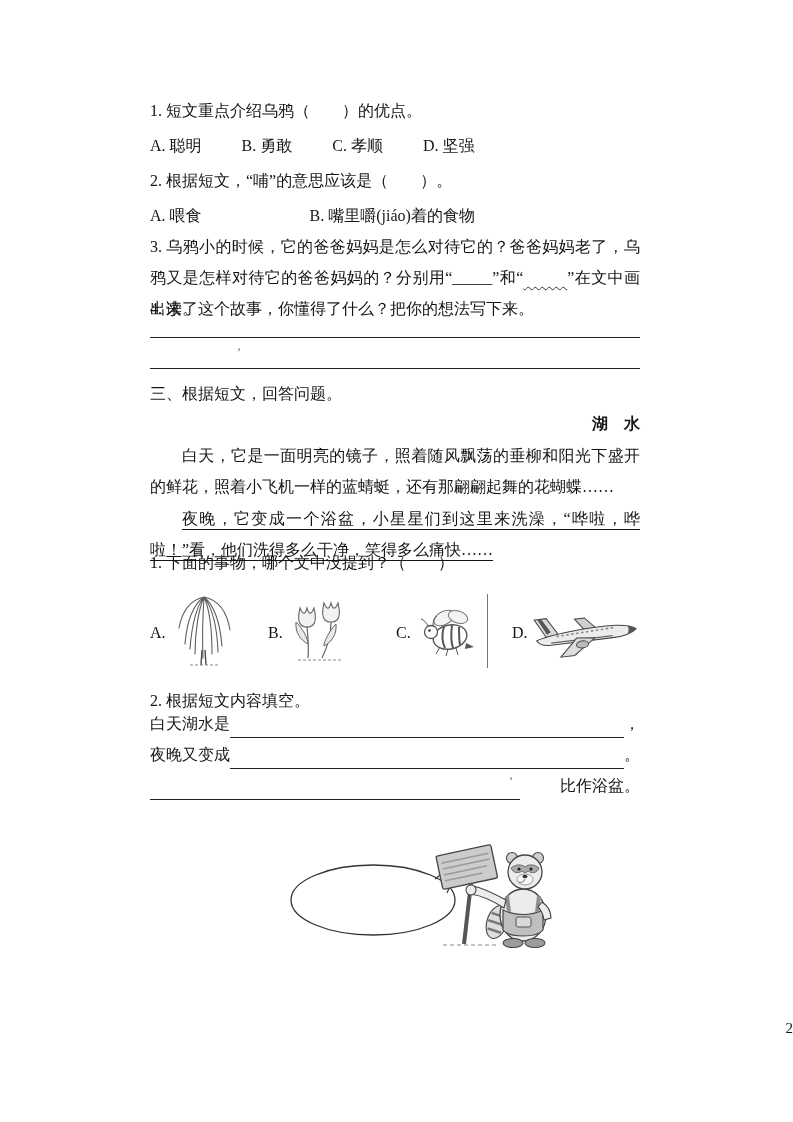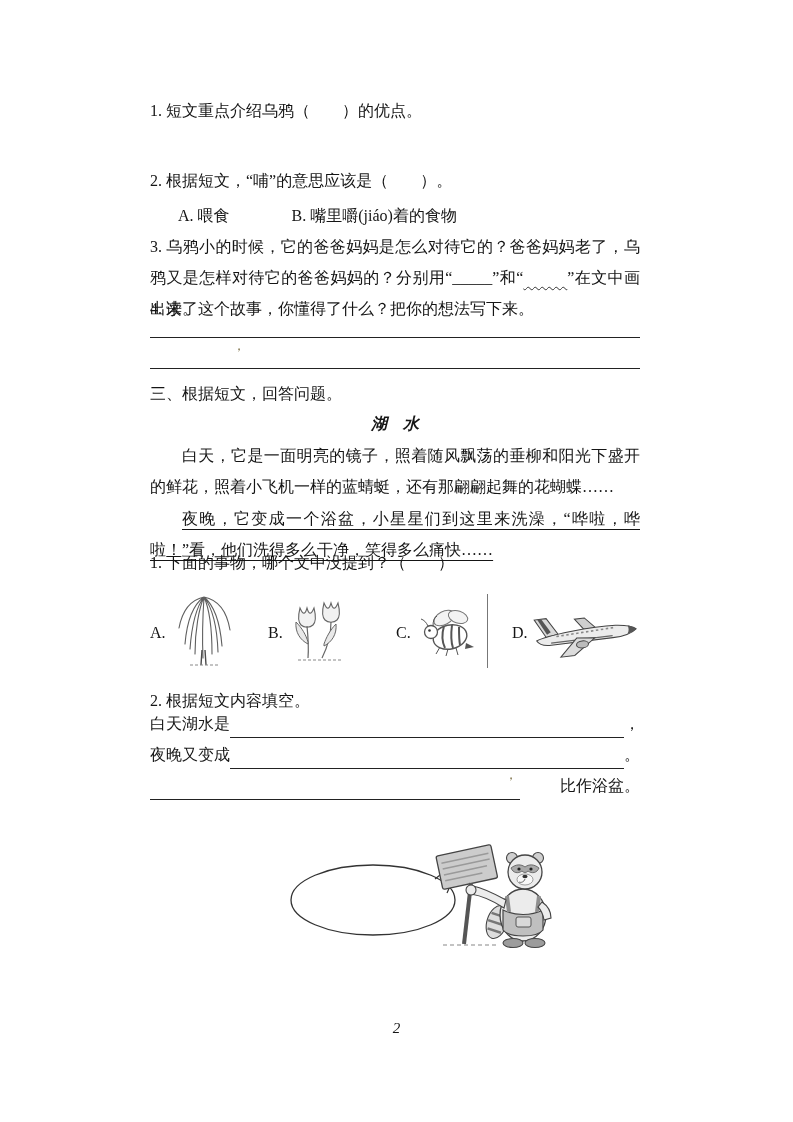--- a/index.html
+++ b/index.html
@@ -23,40 +23,46 @@
   .opt-row { display:flex; }
   .rule { border-bottom:1px solid #222; }
   .wavy {
     text-decoration:underline wavy #333;
     text-decoration-thickness:1px;
     text-underline-offset:3px;
     white-space:pre;
     text-decoration-skip-ink:none;
   }
   .bold { font-weight:bold; }
-  .center { text-align:center;font-style:italic; }
+  .center { text-align:right; }
   .fill-row { display:flex; align-items:flex-start; }
   .fill-label { line-height:28px; white-space:nowrap; }
   .fill-blank { border-bottom:1px solid #222; height:100%; }
   .grow { flex:1; }
   .mark { font-size:12px; color:#6b5d2e; line-height:12px; }
   .divider { border-left:1px solid #777; }
   .pagenum { font-size:15px; }
 </style>
 </head>
 <body>
 
 <div class="sheet">
 
   <div class="abs line" style="left:150px; top:96px; width:490px;">1. 短文重点介绍乌鸦（　　）的优点。</div>
 
+  <div class="abs opt-row" style="left:150px; top:131px; width:490px; gap:40px; line-height:30px;">
+    <span>A. 聪明</span>
+    <span>B. 勇敢</span>
+    <span>C. 孝顺</span>
+    <span>D. 坚强</span>
+  </div>
 
   <div class="abs line" style="left:150px; top:166px; width:490px;">2. 根据短文，“哺”的意思应该是（　　）。</div>
 
-  <div class="abs opt-row" style="left:150px; top:201px; width:490px; gap:62px; line-height:30px;margin-left:28px;">
+  <div class="abs opt-row" style="left:150px; top:201px; width:490px; gap:108px; line-height:30px;">
     <span>A. 喂食</span>
     <span>B. 嘴里嚼(jiáo)着的食物</span>
   </div>
 
   <div class="abs para" style="left:150px; top:231px; width:490px;"><span>3. 乌鸦小的时候，它的爸爸妈妈是怎么对待它的？爸爸妈妈老了，乌鸦又是怎样对待它的爸爸妈妈的？分别用“</span><span>_____</span><span>”和“</span><span class="wavy">          </span><span>”在文中画出来。</span></div>
 
   <div class="abs line" style="left:150px; top:294px; width:490px;">4. 读了这个故事，你懂得了什么？把你的想法写下来。</div>
 
   <div class="abs rule" style="left:150px; top:312px; width:490px; height:26px;"></div>
   <div class="abs mark" style="left:233px; top:340px;">，</div>

